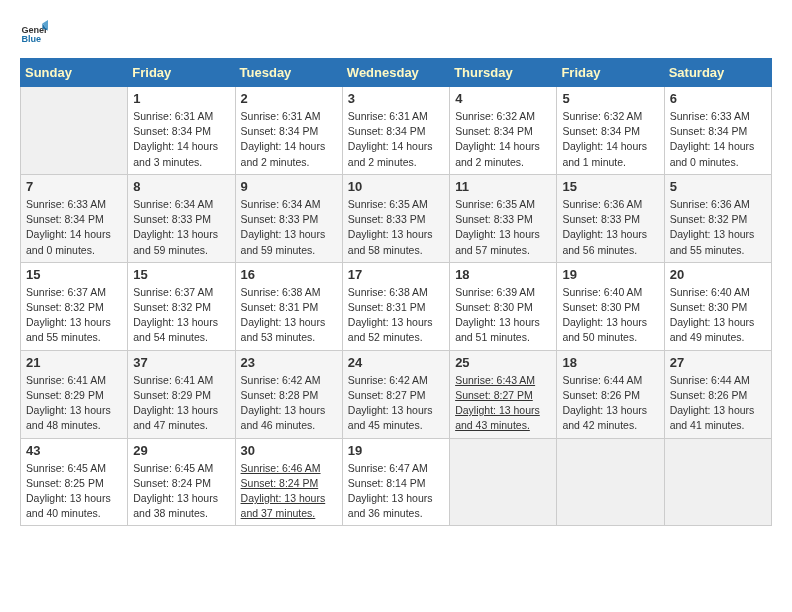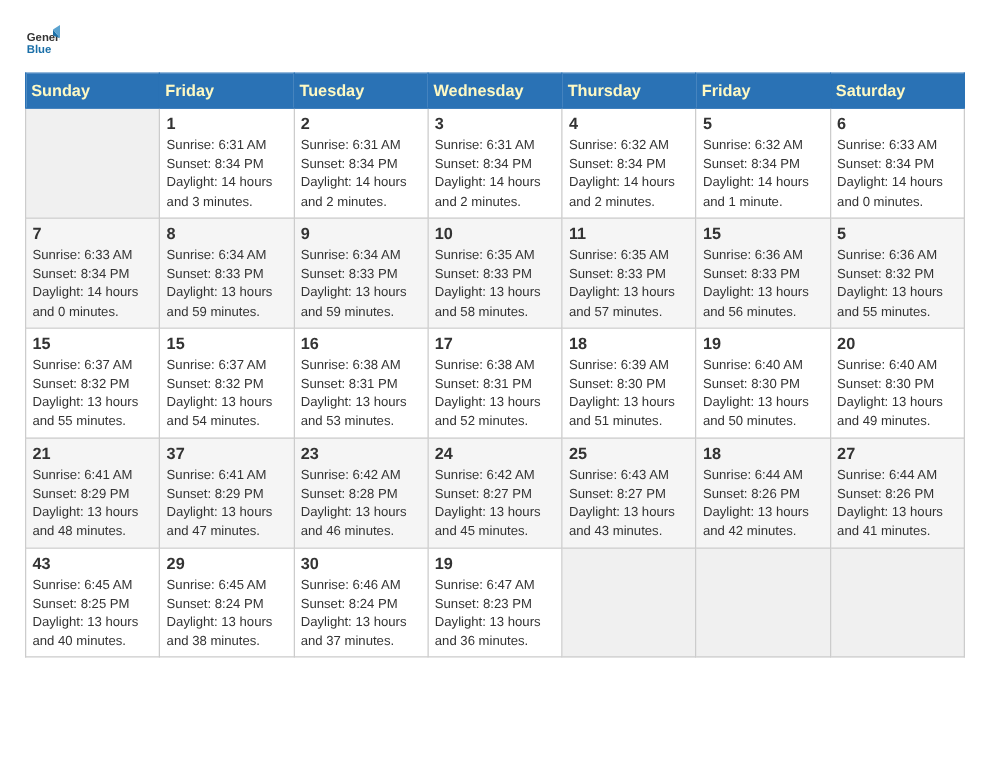--- a/index.html
+++ b/index.html
@@ -290,21 +290,21 @@
         </td>
         <td>
           <span class="day-number">24</span>
           <div class="day-info" style="white-space: pre-line;">Sunrise: 6:42 AM
 Sunset: 8:27 PM
 Daylight: 13 hours
 and 45 minutes.</div>
         </td>
         <td>
           <span class="day-number">25</span>
-          <div class="day-info" style="white-space: pre-line;">Sunrise: 6:43 AM
+          <div class="day-info" style="white-space: pre-line; text-decoration: underline;">Sunrise: 6:43 AM
 Sunset: 8:27 PM
 Daylight: 13 hours
 and 43 minutes.</div>
         </td>
         <td>
           <span class="day-number">18</span>
           <div class="day-info" style="white-space: pre-line;">Sunrise: 6:44 AM
 Sunset: 8:26 PM
 Daylight: 13 hours
 and 42 minutes.</div>
@@ -327,29 +327,29 @@
         </td>
         <td>
           <span class="day-number">29</span>
           <div class="day-info" style="white-space: pre-line;">Sunrise: 6:45 AM
 Sunset: 8:24 PM
 Daylight: 13 hours
 and 38 minutes.</div>
         </td>
         <td>
           <span class="day-number">30</span>
-          <div class="day-info" style="white-space: pre-line;">Sunrise: 6:46 AM
+          <div class="day-info" style="white-space: pre-line; text-decoration: underline;">Sunrise: 6:46 AM
 Sunset: 8:24 PM
 Daylight: 13 hours
 and 37 minutes.</div>
         </td>
         <td>
           <span class="day-number">19</span>
           <div class="day-info" style="white-space: pre-line;">Sunrise: 6:47 AM
-Sunset: 8:23 PM
+Sunset: 8:14 PM
 Daylight: 13 hours
 and 36 minutes.</div>
         </td>
         <td class="empty-cell"></td>
         <td class="empty-cell"></td>
         <td class="empty-cell"></td>
       </tr>
     </tbody>
 </table>
 

